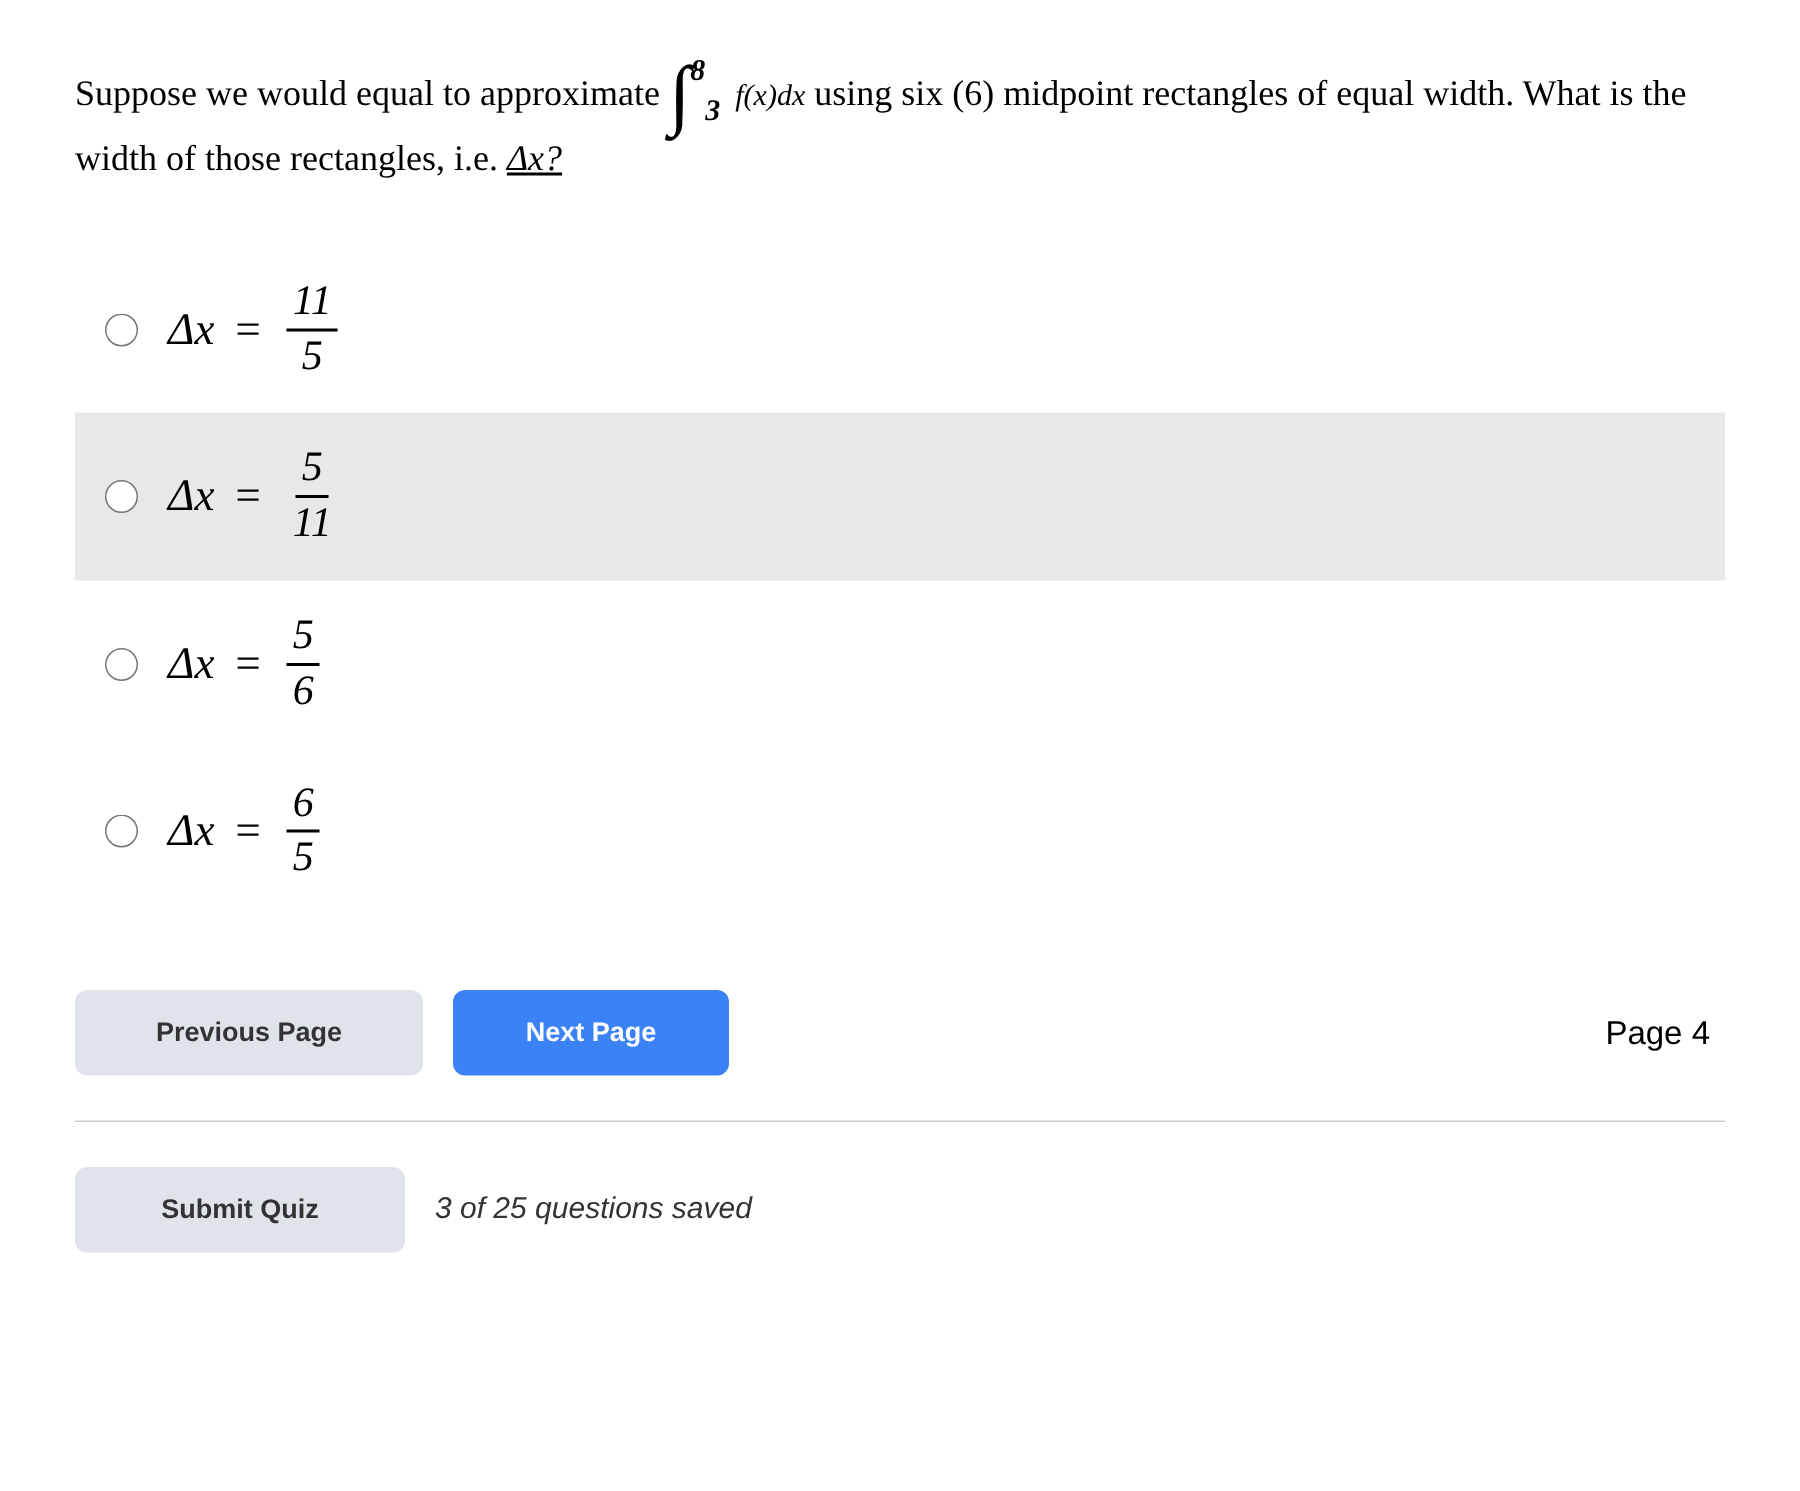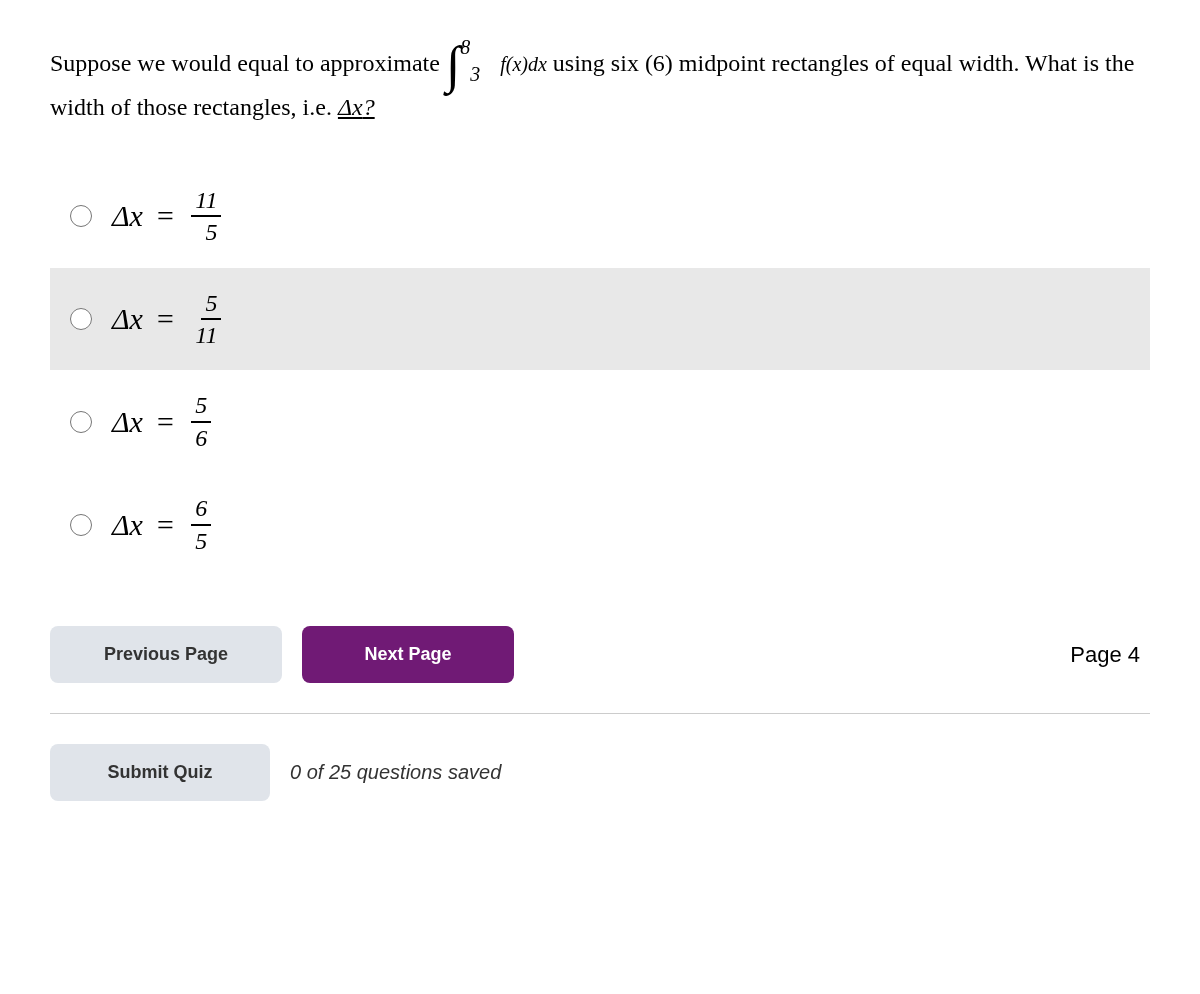--- a/index.html
+++ b/index.html
@@ -50,22 +50,22 @@
       font-size: 30px;
       font-style: italic;
       display: flex;
       align-items: center;
       gap: 12px;
     }
 
     .fraction {
       display: inline-flex;
       flex-direction: column;
-      align-items: flex-end;
-      font-size: 24px;
+      align-items: center;
+      font-size: 28px;
       vertical-align: middle;
       margin: 0 4px;
     }
 
     .fraction .numerator {
       border-bottom: 2px solid #000;
       padding: 0 4px 2px 4px;
       line-height: 1.1;
     }
 
@@ -88,26 +88,26 @@
       border-radius: 8px;
       padding: 18px 0;
       width: 232px;
       font-size: 18px;
       font-weight: bold;
       cursor: pointer;
       font-family: Arial, sans-serif;
     }
 
     .btn-next {
-      background-color: #701a75;
+      background-color: #3b82f6;
       color: #fff;
       border: none;
       border-radius: 8px;
       padding: 18px 0;
-      width: 212px;
+      width: 184px;
       font-size: 18px;
       font-weight: bold;
       cursor: pointer;
       font-family: Arial, sans-serif;
     }
 
     .page-indicator {
       margin-left: auto;
       font-size: 22px;
       font-family: Arial, sans-serif;
@@ -151,21 +151,22 @@
       font-size: 52px;
       font-style: normal;
       vertical-align: middle;
       line-height: 0.9;
       display: inline-block;
     }
 
     .integral-wrap {
       position: relative;
       display: inline-block;
-      margin-right: 14px;
+      margin-right: 4px;
+      font-weight: bold;
     }
   </style>
 </head>
 <body>
 
 <div class="question-text">
   <span>Suppose we would equal to approximate</span>
   
   <span class="integral-wrap">
     <span class="big-integral">∫</span><span style="font-size:20px;vertical-align:super;font-style:italic;position:relative;top:-8px;">8</span><span style="font-size:20px;vertical-align:sub;font-style:italic;position:relative;bottom:-4px;">3</span>
@@ -229,14 +230,14 @@
 <div class="buttons-row">
   <button class="btn-previous">Previous Page</button>
   <button class="btn-next">Next Page</button>
   <span class="page-indicator">Page 4</span>
 </div>
 
 <hr class="divider">
 
 <div class="footer-row">
   <button class="btn-submit">Submit Quiz</button>
-  <span class="saved-text">0 of 25 questions saved</span>
+  <span class="saved-text">3 of 25 questions saved</span>
 </div>
 
 </body></html>

